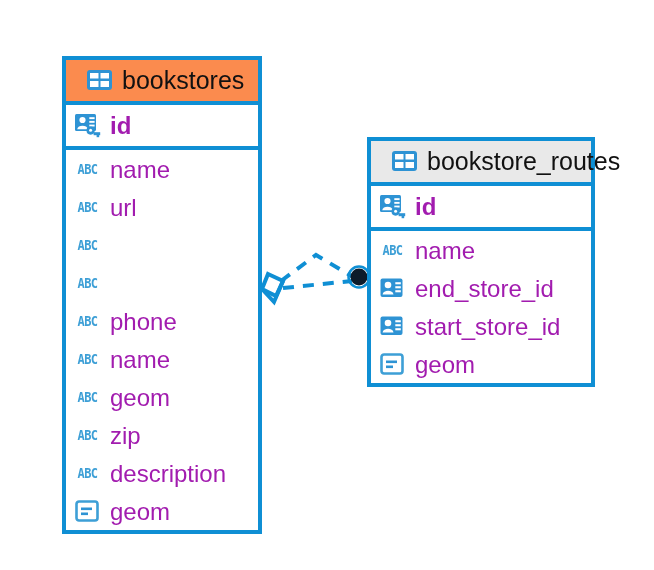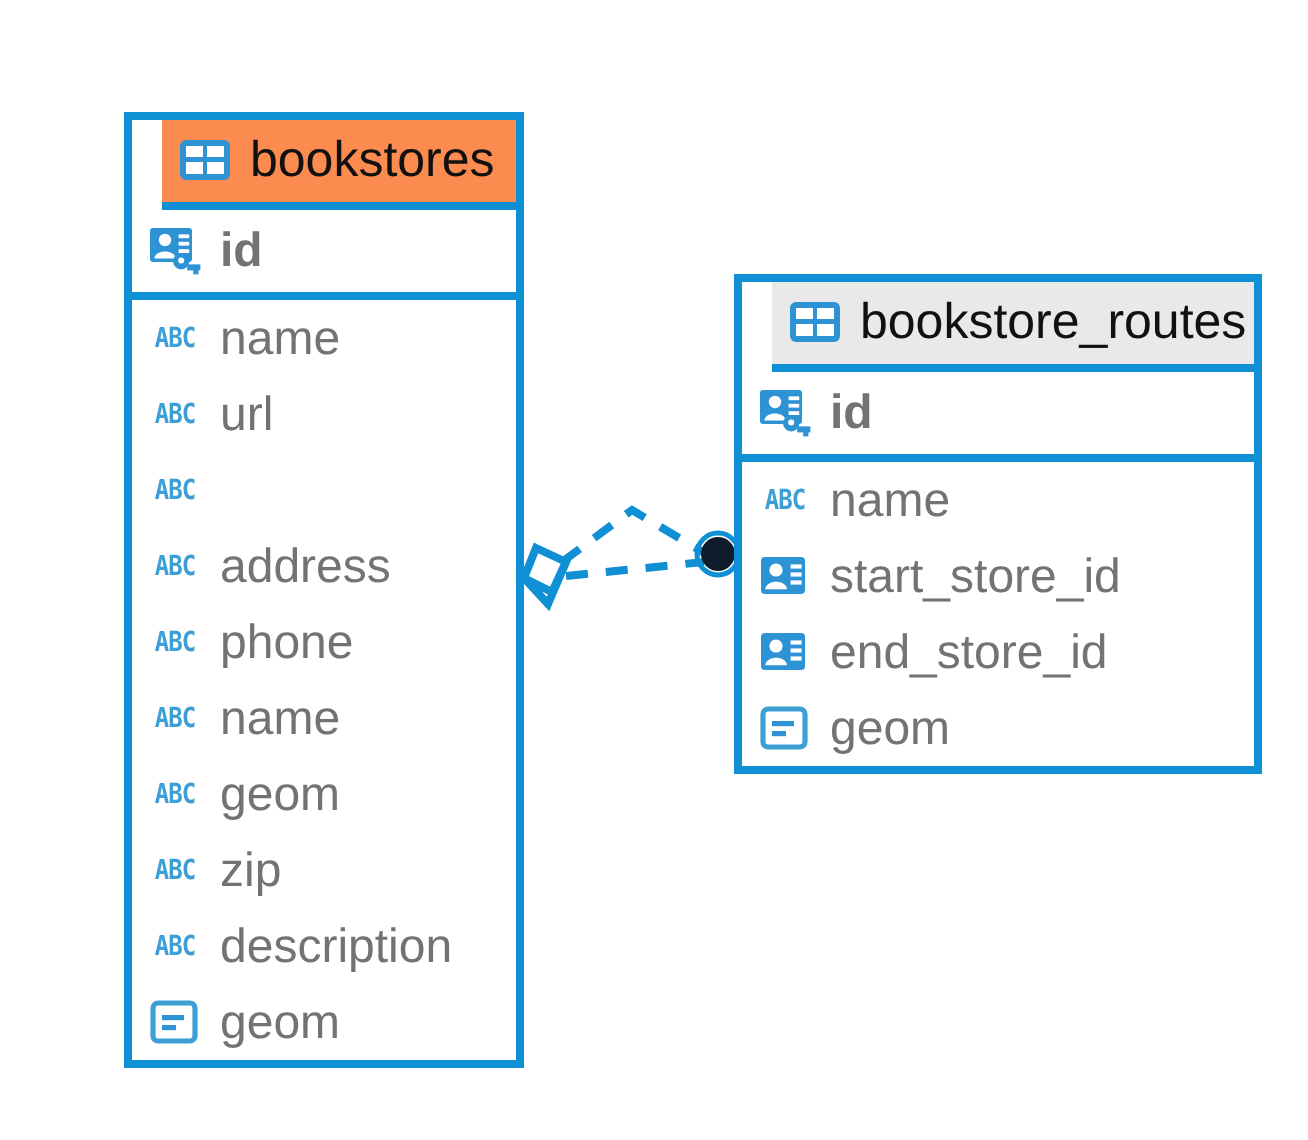--- a/index.html
+++ b/index.html
@@ -29,23 +29,22 @@
     border: 4px solid #0f8fd4;
     display: flex;
     flex-direction: column;
   }
 
   .entity-header {
     box-sizing: border-box;
     display: flex;
     align-items: center;
     gap: 9px;
-    padding: 5px 8px 6px 8px;
+    padding: 5px 8px 6px 20px;
     border-bottom: 4px solid #0f8fd4;
-    margin-left: 15px;
   }
   .entity-header.accent-orange { background: #fb8b4e; }
   .entity-header.accent-gray   { background: #e9e9e9; }
 
   .entity-title {
     font-size: 25px;
     line-height: 30px;
     color: #111111;
     white-space: nowrap;
   }
@@ -59,21 +58,21 @@
     height: 38px;
     background: #ffffff;
   }
   .field-row.pk-row {
     height: 45px;
     border-bottom: 4px solid #0f8fd4;
   }
   .field-name {
     font-size: 24px;
     line-height: 27px;
-    color: #737373;
+    color: #a21caf;
     white-space: nowrap;
   }
   .field-row.pk-row .field-name { font-weight: bold; }
 
   
   .icon {
     flex: 0 0 auto;
     display: block;
     line-height: 0;
   }
@@ -169,21 +168,20 @@
       <span class="abc-icon">ABC</span>
       <span class="field-name">url</span>
     </div>
 
     <div class="field-row">
       <span class="abc-icon">ABC</span>
     </div>
 
     <div class="field-row">
       <span class="abc-icon">ABC</span>
-      <span class="field-name">address</span>
     </div>
 
     <div class="field-row">
       <span class="abc-icon">ABC</span>
       <span class="field-name">phone</span>
     </div>
 
     <div class="field-row">
       <span class="abc-icon">ABC</span>
       <span class="field-name">name</span>
@@ -209,21 +207,21 @@
         <svg width="27" height="24" viewBox="0 0 27 24">
           <rect x="2.5" y="2.5" width="21" height="19" rx="2.5" fill="#ffffff" stroke="#3d9fd6" stroke-width="2.6"></rect>
           <rect x="7" y="8.5" width="11" height="2.6" fill="#2e93d4"></rect>
           <rect x="7" y="13.5" width="7" height="2.6" fill="#2e93d4"></rect>
         </svg>
       </span>
       <span class="field-name">geom</span>
     </div>
   </div>
 
-  <div class="entity" id="entity-bookstore-routes" style="left:367px; top:137px; width:264px;">
+  <div class="entity" id="entity-bookstore-routes" style="left:367px; top:137px; width:228px;">
 
     <div class="entity-header accent-gray">
       <span class="icon">
         <svg width="27" height="24" viewBox="0 0 27 24">
           <rect x="1" y="2" width="25" height="20" rx="3" fill="#2e93d4"></rect>
           <rect x="4" y="5" width="8.5" height="5.5" fill="#ffffff"></rect>
           <rect x="14.5" y="5" width="8.5" height="5.5" fill="#ffffff"></rect>
           <rect x="4" y="13" width="8.5" height="6" fill="#ffffff"></rect>
           <rect x="14.5" y="13" width="8.5" height="6" fill="#ffffff"></rect>
         </svg>
@@ -260,35 +258,35 @@
       <span class="icon">
         <svg width="27" height="24" viewBox="0 0 27 24">
           <rect x="1.5" y="2.5" width="22" height="18.5" rx="2" fill="#2e93d4"></rect>
           <circle cx="9" cy="9" r="3.3" fill="#ffffff"></circle>
           <path d="M 3.6 18.6 C 4.1 13.6 14.1 13.6 14.5 18.6 Z" fill="#ffffff"></path>
           <rect x="16.3" y="6.2" width="5.5" height="2.1" fill="#ffffff"></rect>
           <rect x="16.3" y="10.2" width="5.5" height="2.1" fill="#ffffff"></rect>
           <rect x="16.3" y="14.2" width="5.5" height="2.1" fill="#ffffff"></rect>
         </svg>
       </span>
-      <span class="field-name">start_store_id</span>
+      <span class="field-name">end_store_id</span>
     </div>
 
     <div class="field-row">
       <span class="icon">
         <svg width="27" height="24" viewBox="0 0 27 24">
           <rect x="1.5" y="2.5" width="22" height="18.5" rx="2" fill="#2e93d4"></rect>
           <circle cx="9" cy="9" r="3.3" fill="#ffffff"></circle>
           <path d="M 3.6 18.6 C 4.1 13.6 14.1 13.6 14.5 18.6 Z" fill="#ffffff"></path>
           <rect x="16.3" y="6.2" width="5.5" height="2.1" fill="#ffffff"></rect>
           <rect x="16.3" y="10.2" width="5.5" height="2.1" fill="#ffffff"></rect>
           <rect x="16.3" y="14.2" width="5.5" height="2.1" fill="#ffffff"></rect>
         </svg>
       </span>
-      <span class="field-name">end_store_id</span>
+      <span class="field-name">start_store_id</span>
     </div>
 
     <div class="field-row">
       <span class="icon">
         <svg width="27" height="24" viewBox="0 0 27 24">
           <rect x="2.5" y="2.5" width="21" height="19" rx="2.5" fill="#ffffff" stroke="#3d9fd6" stroke-width="2.6"></rect>
           <rect x="7" y="8.5" width="11" height="2.6" fill="#2e93d4"></rect>
           <rect x="7" y="13.5" width="7" height="2.6" fill="#2e93d4"></rect>
         </svg>
       </span>

